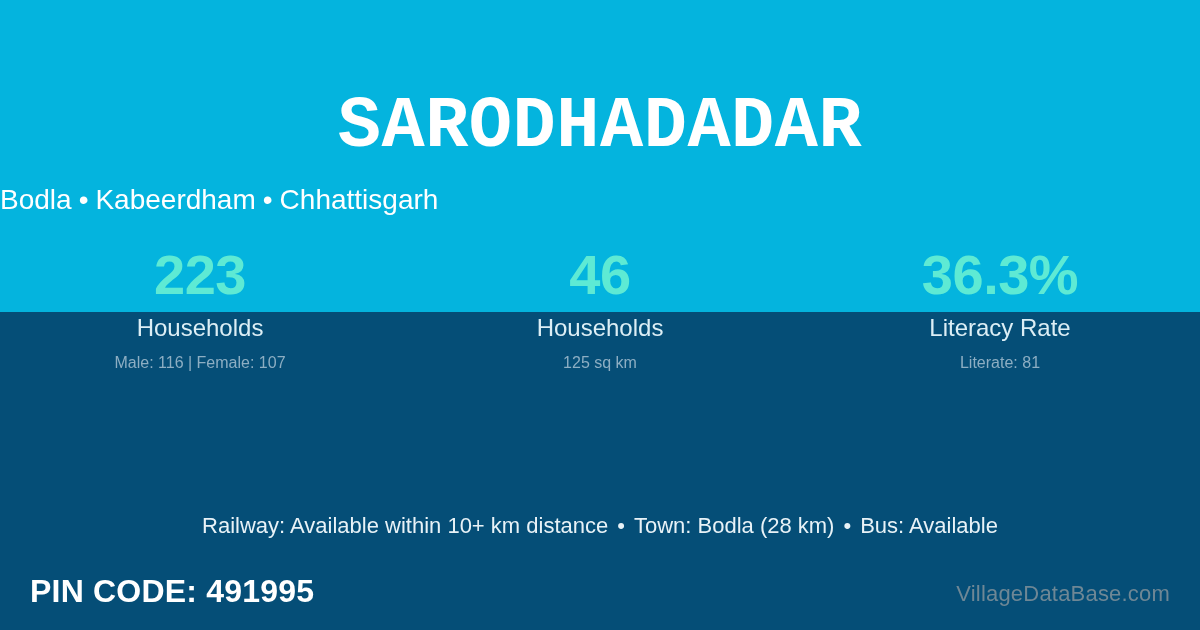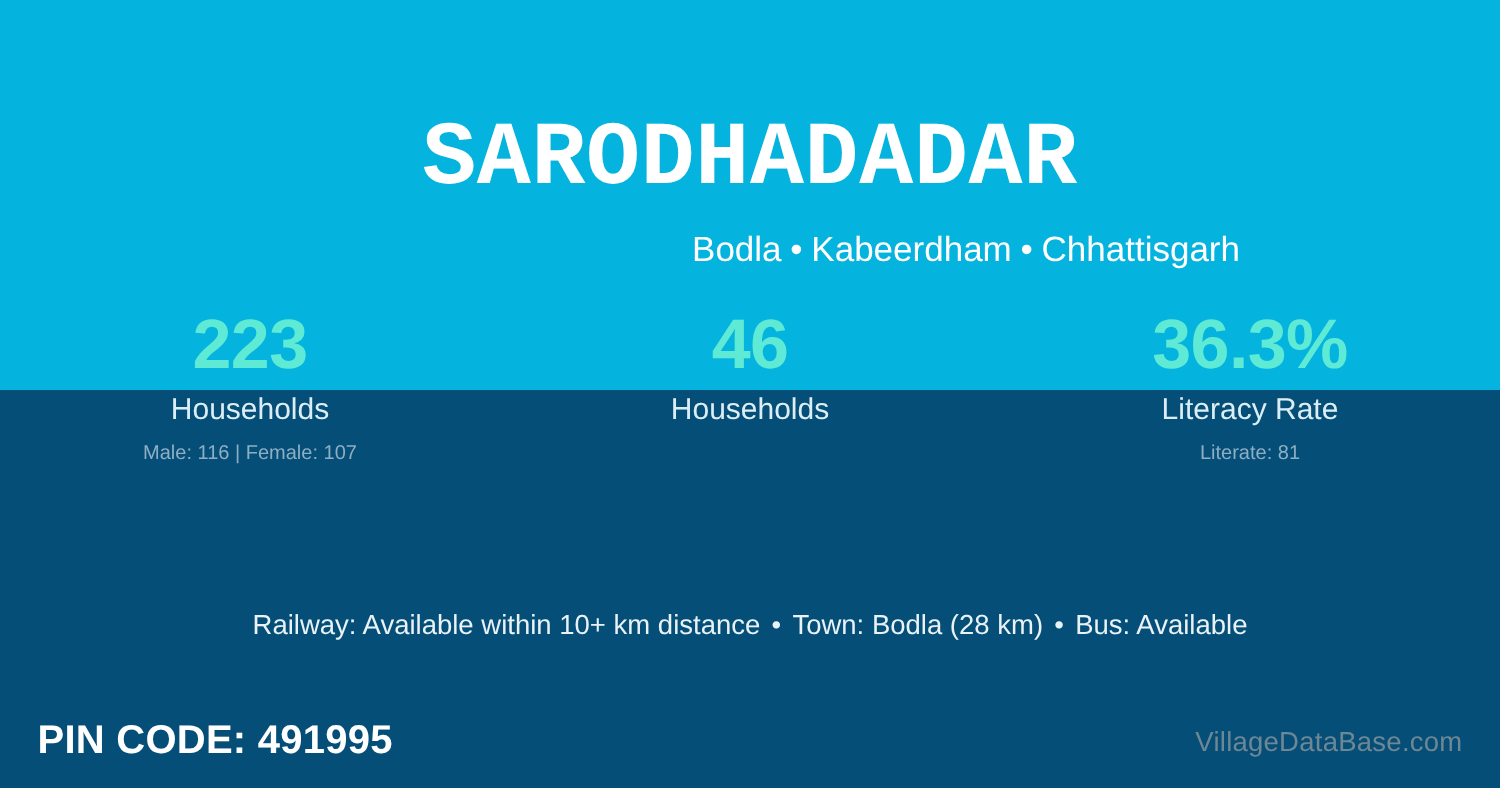--- a/index.html
+++ b/index.html
@@ -46,21 +46,21 @@
     white-space: nowrap;
     font-family: Liberation Mono, monospace;
   }
 
   
   #village-location {
     position: absolute;
     left: 0;
     top: 182px;
     width: 992px;
-    text-align: right;
+    text-align: left;
     font-size: 28px;
     line-height: 36px;
     font-weight: normal;
     color: #ffffff;
     white-space: nowrap;
   }
   #village-location .sep {
     padding: 0 7px;
   }
 
@@ -98,21 +98,21 @@
     line-height: 22px;
     font-weight: normal;
     color: #8daec3;
     margin-top: 9px;
   }
 
   
   #info-line {
     position: absolute;
     left: 0;
-    top: 485px;
+    top: 511px;
     width: 1200px;
     text-align: center;
     font-size: 22px;
     line-height: 30px;
     color: #e8f2f7;
     white-space: nowrap;
   }
   #info-line .sep {
     padding: 0 9px;
     color: #e8f2f7;
@@ -157,20 +157,21 @@
 
     <div class="stat-block">
       <div class="stat-value">223</div>
       <div class="stat-label">Households</div>
       <div class="stat-detail">Male: 116 | Female: 107</div>
     </div>
 
     <div class="stat-block">
       <div class="stat-value">46</div>
       <div class="stat-label">Households</div>
+      <div class="stat-detail">125 sq km</div>
     </div>
 
     <div class="stat-block">
       <div class="stat-value">36.3%</div>
       <div class="stat-label">Literacy Rate</div>
       <div class="stat-detail">Literate: 81</div>
     </div>
 
   </div>
 

